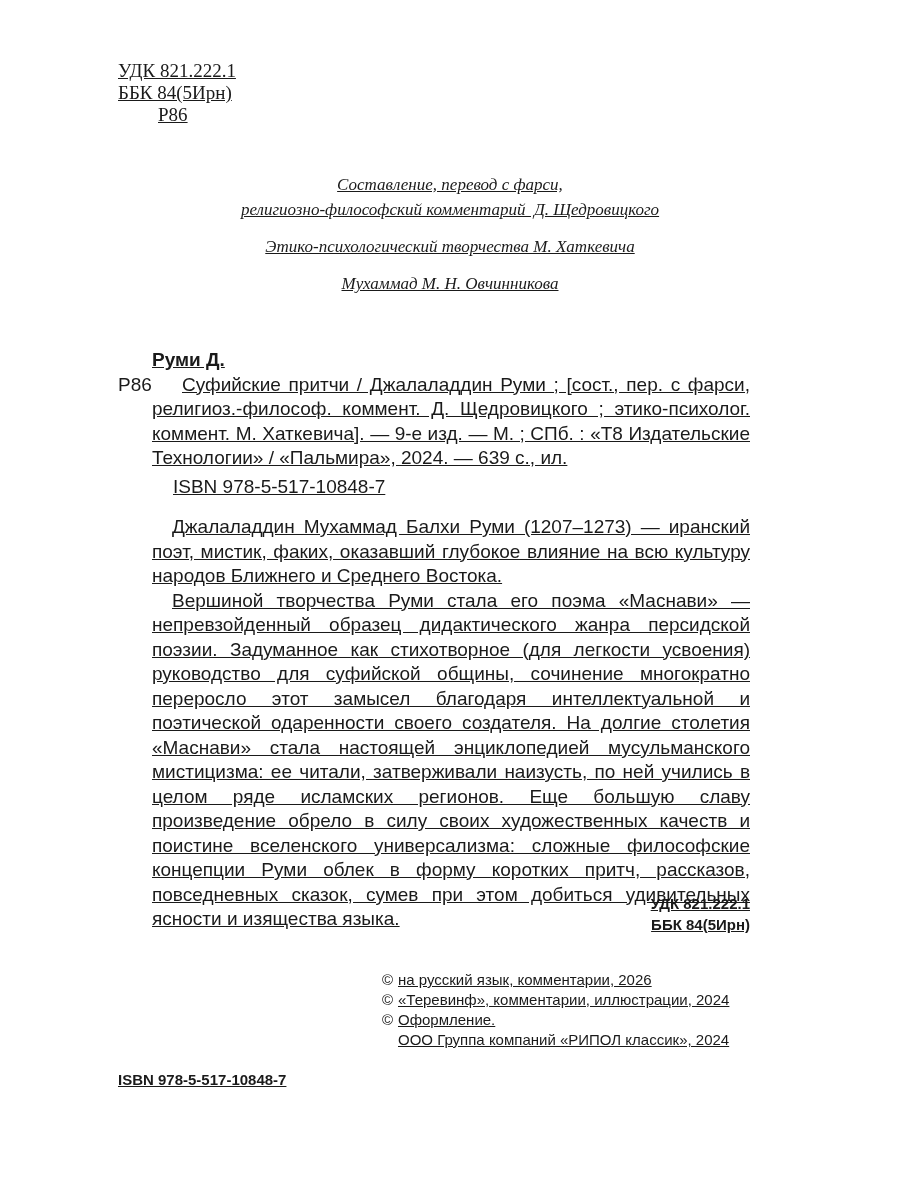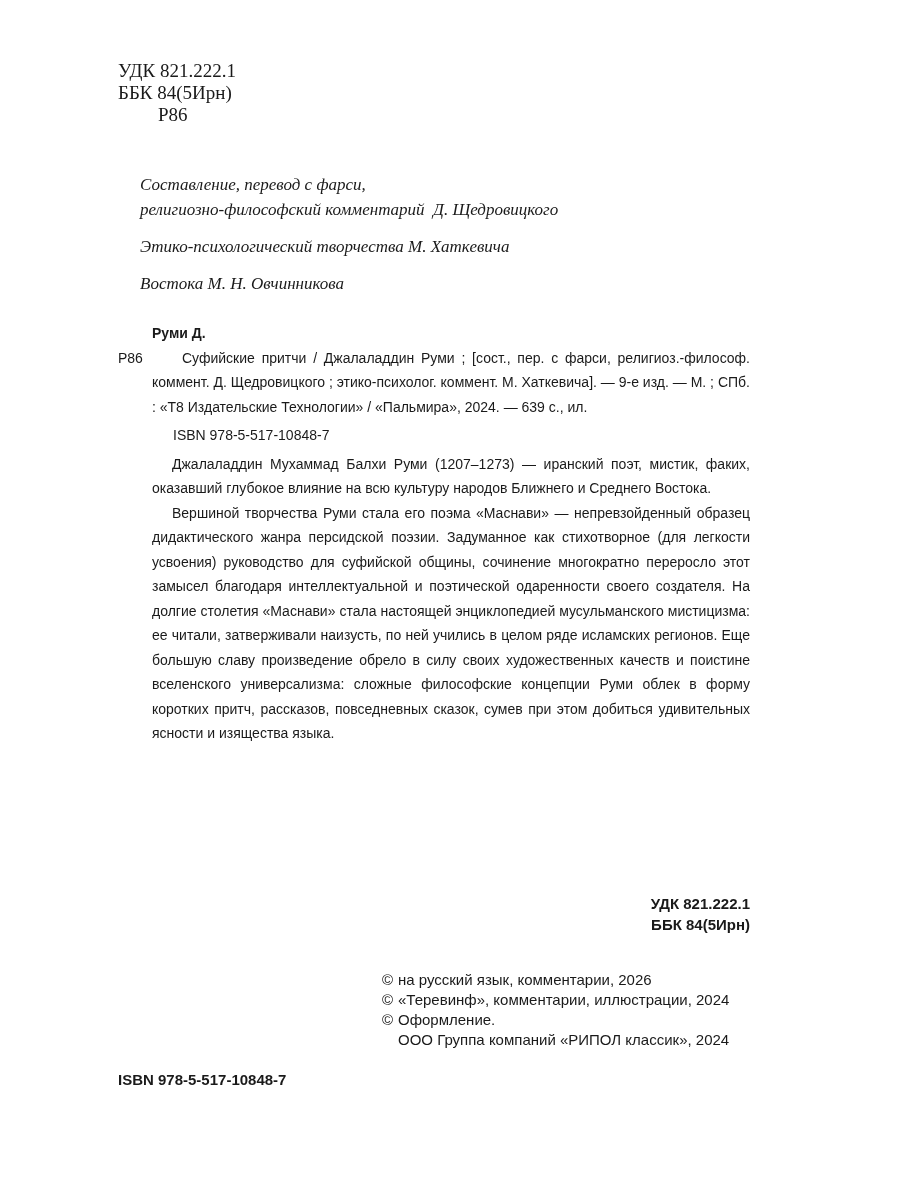--- a/index.html
+++ b/index.html
@@ -8,50 +8,50 @@
       background: #ffffff;
     }
     body {
       width: 900px;
       height: 1200px;
       position: relative;
       overflow: hidden;
       color: #1a1a1a;
       font-family: "Liberation Serif", "DejaVu Serif", serif;
     }
-    .abs { position: absolute; }
+    .abs { position: absolute; text-decoration: underline; }
 
     
     .class-block {
       left: 118px;
       top: 60px;
       font-size: 19px;
       line-height: 22px;
     }
     .class-block .indent { padding-left: 40px; }
 
     
     .credits {
       left: 140px;
       width: 620px;
       top: 172px;
-      text-align: left;
+      text-align: center;
       font-style: italic;
       font-size: 17px;
     }
     .credits .c-line { line-height: 25px; }
     .credits .gap { height: 12px; }
 
     
     .bib {
       left: 118px;
-      top: 321px;
+      top: 348px;
       width: 632px;
       font-family: "Liberation Sans", "DejaVu Sans", sans-serif;
-      font-size: 14px;
+      font-size: 19px;
       line-height: 24.5px;
     }
     .bib .author {
       font-weight: bold;
       padding-left: 34px;
     }
     .bib .record {
       position: relative;
       padding-left: 34px;
       text-align: justify;
@@ -64,21 +64,21 @@
     .bib .isbn {
       padding-left: 55px;
       margin-top: 4px;
     }
     .bib .para {
       text-indent: 20px;
       padding-left: 34px;
       text-align: justify;
       margin: 0;
     }
-    .bib .para.first { margin-top: 4px; }
+    .bib .para.first { margin-top: 16px; }
 
     
     .class-right {
       right: 150px;
       top: 893px;
       text-align: right;
       font-family: "Liberation Sans", "DejaVu Sans", sans-serif;
       font-weight: bold;
       font-size: 15px;
       line-height: 21px;
@@ -113,21 +113,21 @@
   <div>ББК 84(5Ирн)</div>
   <div class="indent">Р86</div>
 </div>
 
 <div class="abs credits">
   <div class="c-line">Составление, перевод с фарси,</div>
   <div class="c-line" style="white-space: pre;">религиозно-философский комментарий  Д. Щедровицкого</div>
   <div class="gap"></div>
   <div class="c-line">Этико-психологический творчества М. Хаткевича</div>
   <div class="gap"></div>
-  <div class="c-line">Востока М. Н. Овчинникова</div>
+  <div class="c-line">Мухаммад М. Н. Овчинникова</div>
 </div>
 
 <div class="abs bib">
   <div class="author">Руми Д.</div>
   <div class="record">
     <span class="code">Р86</span>
     <span style="display:block; text-indent: 30px; margin-left: -0px;">Суфийские притчи / Джалаладдин Руми ; [сост., пер. с фарси, религиоз.-философ. коммент. Д. Щедровицкого ; этико-психолог. коммент. М. Хаткевича]. — 9-е изд. — М. ; СПб. : «Т8 Издательские Технологии» / «Пальмира», 2024. — 639 с., ил.</span>
   </div>
   <div class="isbn">ISBN 978-5-517-10848-7</div>
   <p class="para first">Джалаладдин Мухаммад Балхи Руми (1207–1273) — иранский поэт, мистик, факих, оказавший глубокое влияние на всю культуру народов Ближнего и Среднего Востока.</p>

